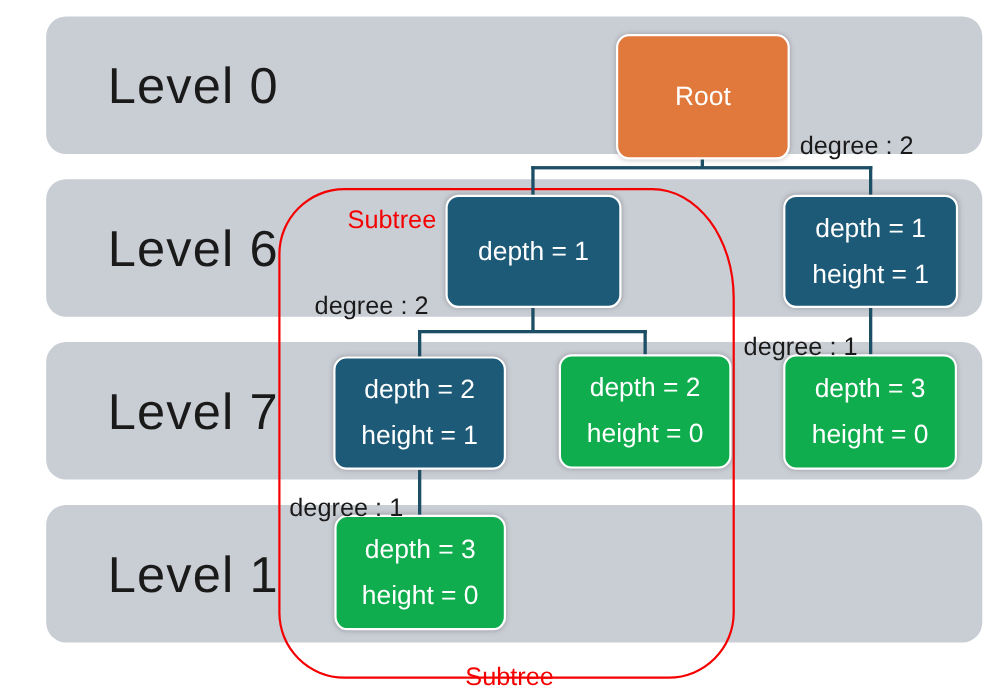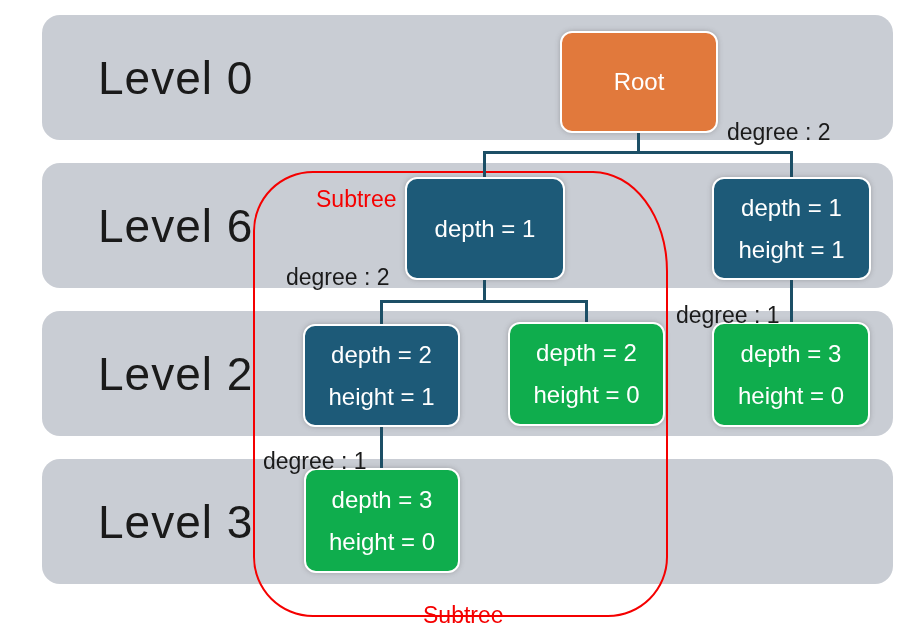--- a/index.html
+++ b/index.html
@@ -77,21 +77,21 @@
     align-items:center;justify-content:center;
     gap:14px;
     color:var(--node-text);
     font-size:24px;
     z-index:4;
     white-space:nowrap;
   }
   .node--orange{background:var(--node-orange);}
   .node--teal{background:var(--node-teal);}
   .node--green{background:var(--node-green);}
-  .n-root{left:560px;top:31px;width:158px;height:102px;}
+  .n-root{left:560px;top:31px;width:158px;height:114px;}
   .n-l1-left{left:405px;top:177px;width:160px;height:103px;}
   .n-l1-right{left:712px;top:177px;width:159px;height:103px;}
   .n-l2-left{left:303px;top:324px;width:157px;height:103px;}
   .n-l2-mid{left:508px;top:322px;width:157px;height:104px;}
   .n-l2-right{left:712px;top:322px;width:158px;height:105px;}
   .n-l3{left:304px;top:468px;width:156px;height:105px;}
 
   
   .anno{
     position:absolute;
@@ -114,24 +114,24 @@
 
 <div class="canvas">
 
   <div class="band b0">
     <span class="band-label">Level 0</span>
   </div>
   <div class="band b1">
     <span class="band-label">Level 6</span>
   </div>
   <div class="band b2">
-    <span class="band-label">Level 2</span>
+    <span class="band-label">Level 7</span>
   </div>
   <div class="band b3">
-    <span class="band-label">Level 3</span>
+    <span class="band-label">Level 1</span>
   </div>
 
   <div class="subtree-outline"></div>
 
   <div class="edge v e-root-stem"></div>
   <div class="edge h e-top-bar"></div>
   <div class="edge v e-top-left-drop"></div>
   <div class="edge v e-top-right-drop"></div>
   <div class="edge v e-l1-stem"></div>
   <div class="edge h e-mid-bar"></div>

